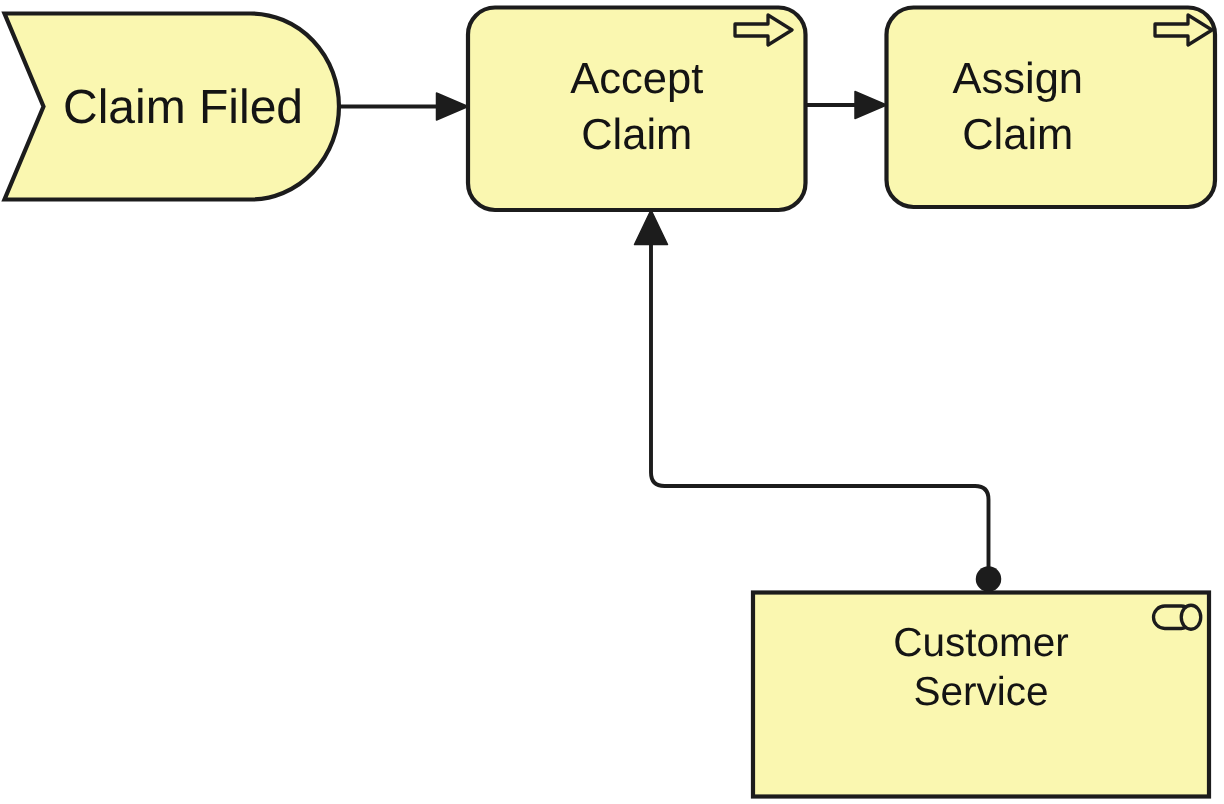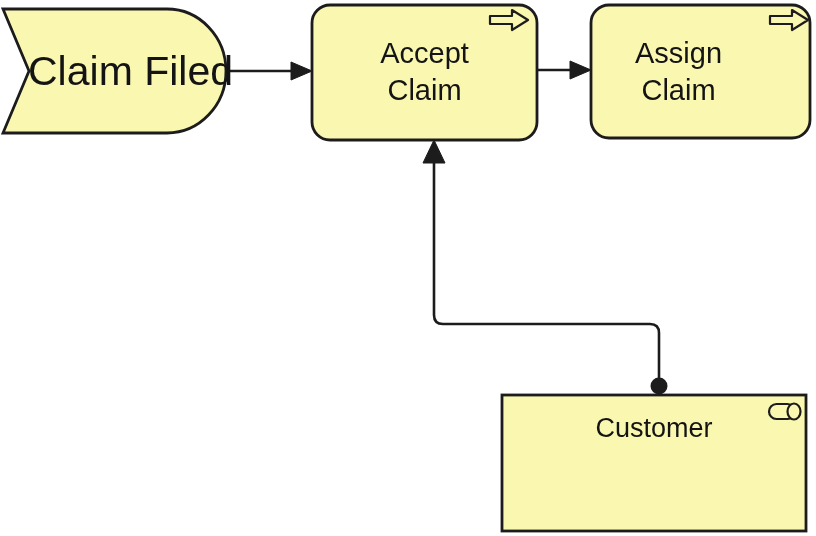--- a/index.html
+++ b/index.html
@@ -16,21 +16,21 @@
     color:var(--text);
   }
   .stage svg{position:absolute;left:0;top:0;width:816px;height:536px;}
   .node{fill:var(--node-fill);stroke:var(--stroke);stroke-width:2.8;}
   .edge{stroke:var(--stroke);stroke-width:2.6;fill:none;}
   .arrowhead{fill:var(--stroke);stroke:var(--stroke);stroke-width:1;stroke-linejoin:round;}
   .icon-stroke{fill:none;stroke:var(--stroke);stroke-width:2.2;stroke-linejoin:round;}
   .icon-fill{fill:var(--node-fill);stroke:var(--stroke);stroke-width:2.2;}
   .ball{fill:var(--stroke);stroke:none;}
   .label{position:absolute;text-align:center;white-space:nowrap;}
-  .lbl-event{left:28px;top:54px;width:188px;font-size:41px;line-height:34px;}
+  .lbl-event{left:28px;top:54px;width:188px;font-size:32px;line-height:34px;}
   .lbl-accept{left:312px;top:35px;width:225px;font-size:29px;line-height:37px;}
   .lbl-assign{left:591px;top:35px;width:175px;font-size:29px;line-height:37px;}
   .lbl-role{left:502px;top:412px;width:304px;font-size:27px;line-height:33px;}
   .label span{display:block;}
 </style>
 </head>
 <body>
 
 <div class="stage">
 
@@ -66,15 +66,16 @@
     <span>Claim</span>
   </div>
 
   <div class="label lbl-assign">
     <span>Assign</span>
     <span>Claim</span>
   </div>
 
   <div class="label lbl-role">
     <span>Customer</span>
+    <span>Service</span>
   </div>
 
 </div>
 
 </body></html>

